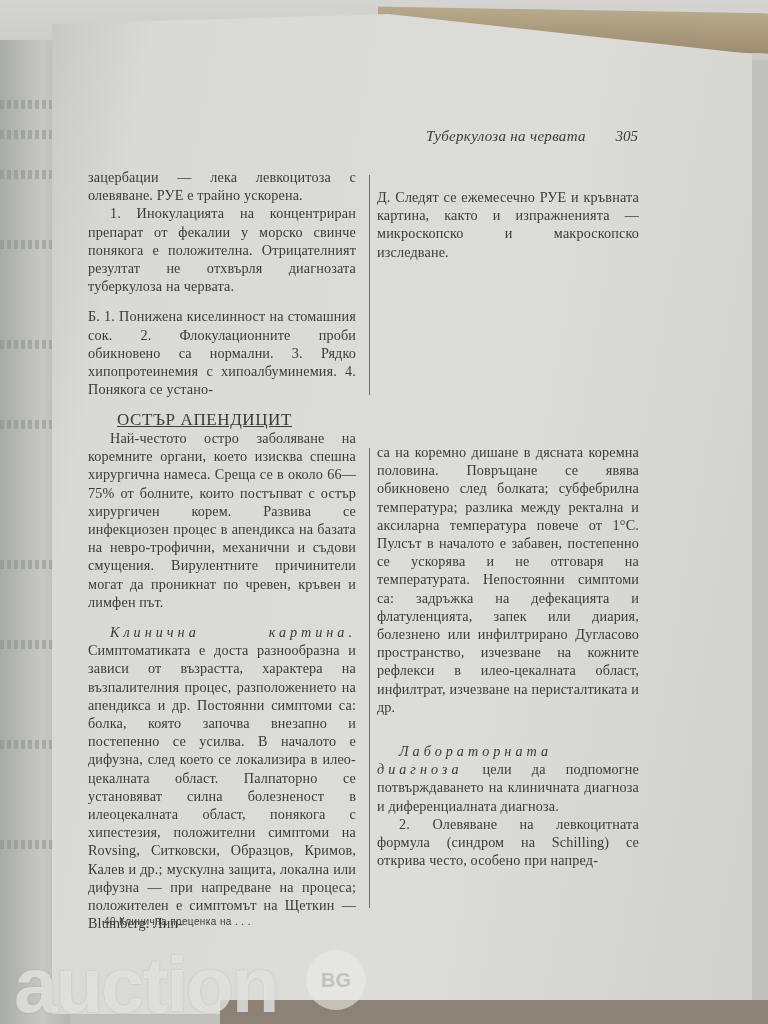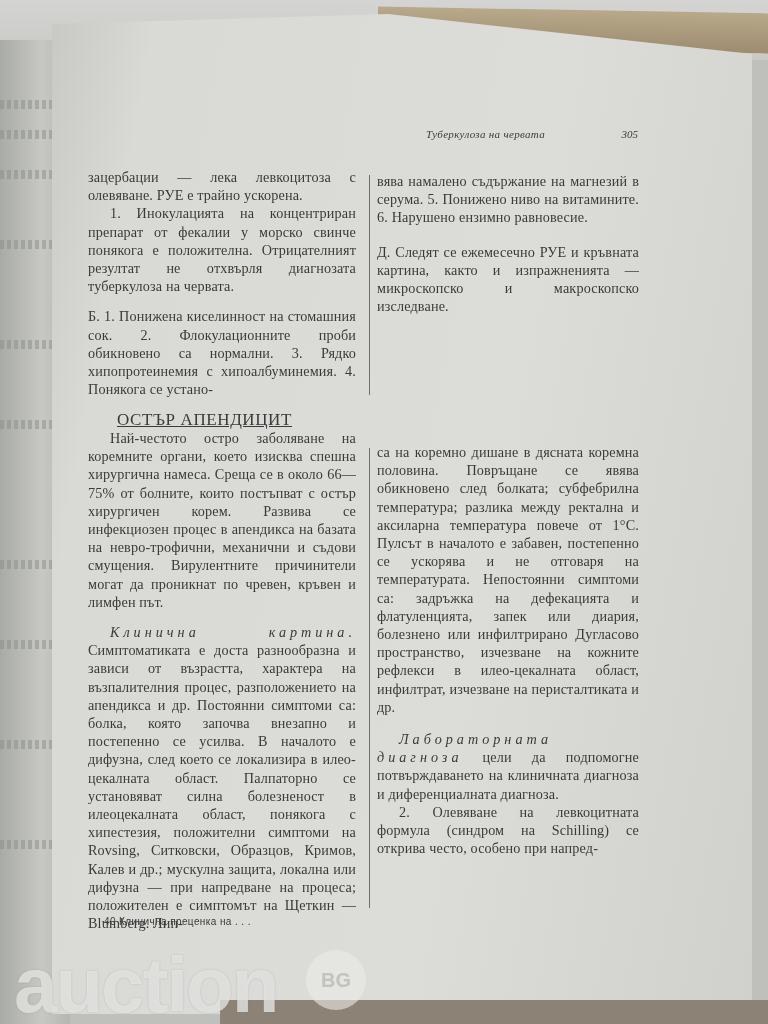--- a/index.html
+++ b/index.html
@@ -11,21 +11,21 @@
          background:linear-gradient(#b9a98b,#9d8c6f);transform:skewY(1deg);}
   .prev-page{position:absolute;left:0;top:40px;width:70px;height:984px;
              background:linear-gradient(90deg,#a9aba6,#c7c8c3 60%,#b5b6b1);}
   .prev-page .ghost{position:absolute;left:0;width:60px;height:9px;
                     background:repeating-linear-gradient(90deg,#8a8c88 0 4px,transparent 4px 7px);opacity:.5;}
   .page{position:absolute;left:52px;top:14px;width:700px;height:1000px;
         background:linear-gradient(100deg,#c8c9c4 0%,#d9dad6 12%,#dcddd9 60%,#d0d1cc 100%);
         clip-path:polygon(0 1%, 48% 0%, 100% 4%, 100% 100%, 0 100%);}
   .bottom-shadow{position:absolute;left:220px;top:1000px;width:548px;height:24px;
                  background:#8d8276;}
-  .header{position:absolute;left:426px;top:128px;width:230px;font-size:11px;}
+  .header{position:absolute;left:426px;top:128px;width:230px;font-size:15px;}
   .header .title{font-style:italic;letter-spacing:.3px;}
   .header .pno{position:absolute;right:18px;top:0;font-style:italic;}
   .col{position:absolute;font-size:14.2px;line-height:18.2px;text-align:justify;letter-spacing:.15px;}
   .col p{margin:0;}
   .col .ind{text-indent:22px;}
   .small{font-size:11.8px;line-height:15px;}
   .sep{position:absolute;width:1px;background:#6f706c;}
   .heading{position:absolute;left:117px;top:410px;font-size:17px;letter-spacing:.6px;text-decoration:underline;}
   .spaced{font-style:italic;letter-spacing:4px;}
   .footer{position:absolute;left:104px;top:916px;font-size:10px;font-family:"Liberation Sans",sans-serif;letter-spacing:.4px;}
@@ -61,33 +61,32 @@
   <span class="pno">305</span>
 </div>
 
 <div class="col" style="left:88px;top:168px;width:268px;">
   <p>зацербации — лека левкоцитоза с олевяване. РУЕ е трайно ускорена.</p>
   <p class="ind">1. Инокулацията на концентриран препарат от фекалии у морско свинче понякога е положителна. Отрицателният резултат не отхвърля диагнозата туберкулоза на червата.</p>
   <p style="margin-top:12px">Б. 1. Понижена киселинност на стомашния сок. 2. Флокулационните проби обикновено са нормални. 3. Рядко хипопротеинемия с хипоалбуминемия. 4. Понякога се устано-</p>
 </div>
 <div class="sep" style="left:369px;top:175px;height:220px;"></div>
 <div class="col" style="left:377px;top:172px;width:262px;">
-  <p>вява намалено съдържание на магнезий в серума. 5. Понижено ниво на витамините. 6. Нарушено ензимно равновесие.</p>
   <p style="margin-top:16px">Д. Следят се ежемесечно РУЕ и кръвната картина, както и изпражненията — микроскопско и макроскопско изследване.</p>
 </div>
 
 <div class="heading">ОСТЪР АПЕНДИЦИТ</div>
 
 <div class="col" style="left:88px;top:429px;width:268px;">
   <p class="ind">Най-честото остро заболяване на коремните органи, което изисква спешна хирургична намеса. Среща се в около 66—75% от болните, които постъпват с остър хирургичен корем. Развива се инфекциозен процес в апендикса на базата на невро-трофични, механични и съдови смущения. Вирулентните причинители могат да проникнат по чревен, кръвен и лимфен път.</p>
   <p class="ind" style="margin-top:12px"><span class="spaced">Клинична картина.</span><span> Симптоматиката е доста разнообразна и зависи от възрастта, характера на възпалителния процес, разположението на апендикса и др. Постоянни симптоми са: болка, която започва внезапно и постепенно се усилва. В началото е дифузна, след което се локализира в илео-цекалната област. Палпаторно се установяват силна болезненост в илеоцекалната област, понякога с хипестезия, положителни симптоми на Rovsing, Ситковски, Образцов, Кримов, Калев и др.; мускулна защита, локална или дифузна — при напредване на процеса; положителен е симптомът на Щеткин — Blumberg. Лип-</span></p>
 </div>
 <div class="sep" style="left:369px;top:448px;height:460px;"></div>
 <div class="col" style="left:377px;top:443px;width:262px;">
   <p>са на коремно дишане в дясната коремна половина. Повръщане се явява обикновено след болката; субфебрилна температура; разлика между ректална и аксиларна температура повече от 1°С. Пулсът в началото е забавен, постепенно се ускорява и не отговаря на температурата. Непостоянни симптоми са: задръжка на дефекацията и флатуленцията, запек или диария, болезнено или инфилтрирано Дугласово пространство, изчезване на кожните рефлекси в илео-цекалната област, инфилтрат, изчезване на перисталтиката и др.</p>
-  <p class="ind" style="margin-top:14px"><span class="spaced">Лабораторната диагноза</span><span> цели да подпомогне потвърждаването на клиничната диагноза и диференциалната диагноза.</span></p>
+  <p class="ind" style="margin-top:26px"><span class="spaced">Лабораторната диагноза</span><span> цели да подпомогне потвърждаването на клиничната диагноза и диференциалната диагноза.</span></p>
   <p class="ind">2. Олевяване на левкоцитната формула (синдром на Schilling) се открива често, особено при напред-</p>
 </div>
 
 <div class="footer">40 Клинична преценка на . . .</div>
 
 <div class="watermark">auction</div>
 <div class="wm-badge">BG</div>
 
 </body></html>

